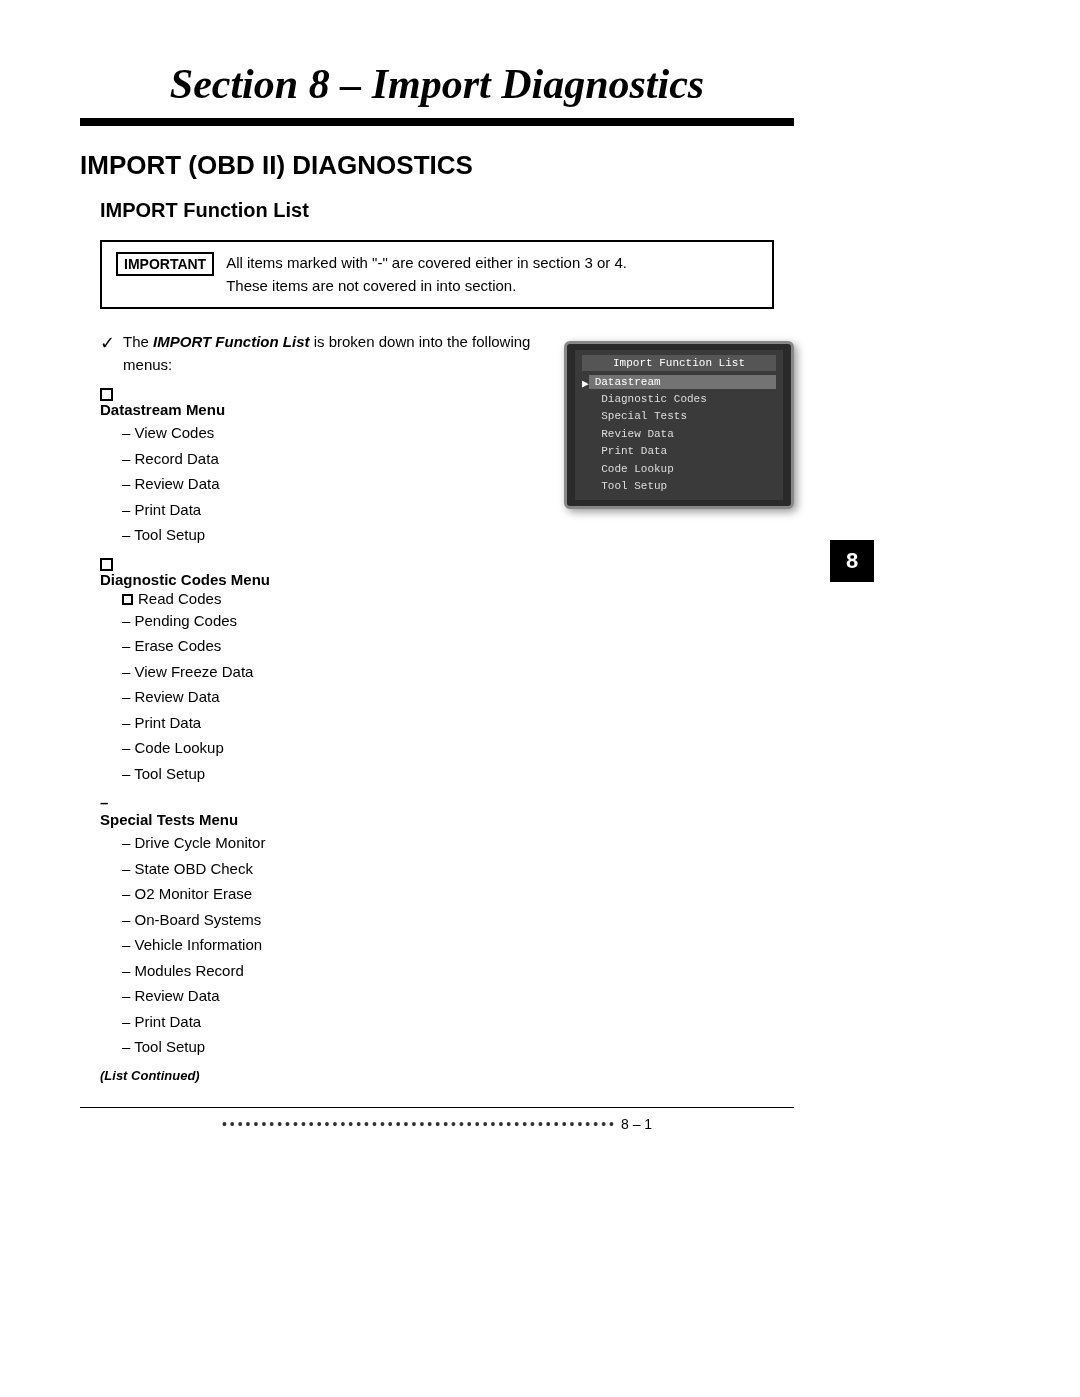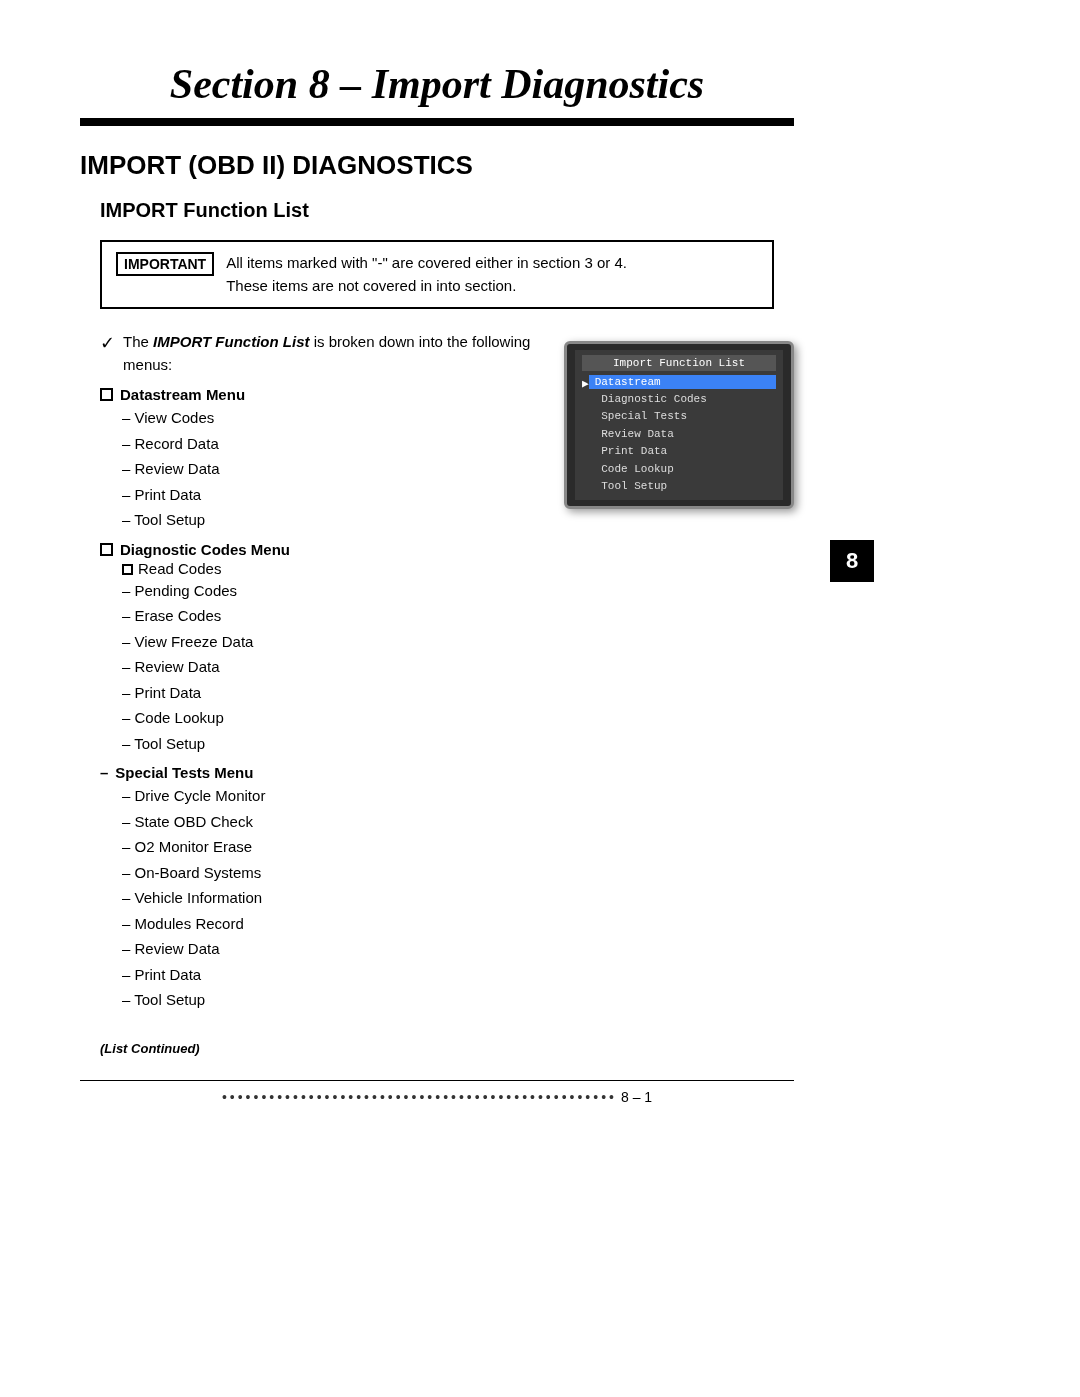--- a/index.html
+++ b/index.html
@@ -97,20 +97,21 @@
     .menu-section {
       margin-top: 10px;
     }
     .menu-group {
       margin-bottom: 8px;
     }
     .menu-header {
       display: flex;
       align-items: flex-start;
       margin-bottom: 2px;
+      flex-direction: column;
     }
     .checkbox-icon {
       width: 13px;
       height: 13px;
       border: 2px solid #000;
       display: inline-block;
       margin-right: 7px;
       flex-shrink: 0;
       margin-top: 2px;
     }
@@ -151,21 +152,21 @@
     .screen-title-bar {
       background: #555;
       color: #fff;
       font-family: 'Courier New', monospace;
       font-size: 11px;
       padding: 2px 6px;
       text-align: center;
       margin-bottom: 4px;
     }
     .screen-highlight {
-      background: #3b82f6;
+      background: #737373;
       color: #fff;
       font-family: 'Courier New', monospace;
       font-size: 11px;
       padding: 1px 6px;
       margin-bottom: 2px;
     }
     .screen-line {
       color: #ddd;
       font-family: 'Courier New', monospace;
       font-size: 11px;
@@ -187,21 +188,20 @@
       font-size: 22px;
       font-weight: bold;
       text-align: center;
       padding: 8px 0;
       top: 540px;
     }
     .footer-continued {
       font-size: 13px;
       font-style: italic;
       font-weight: bold;
-      margin-top: 20px;
       margin-left: 20px;
     }
     .footer-bar {
       border-top: 1px solid #000;
       margin-top: 24px;
       padding-top: 8px;
       text-align: center;
       font-size: 14px;
       display: flex;
       align-items: center;

